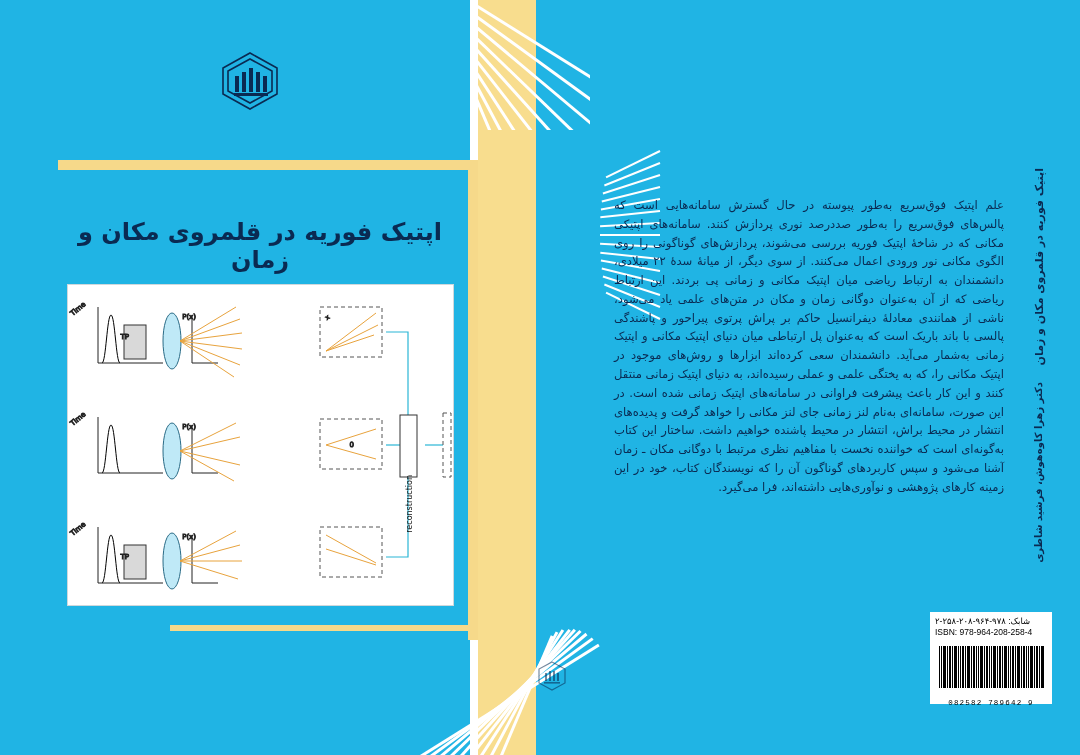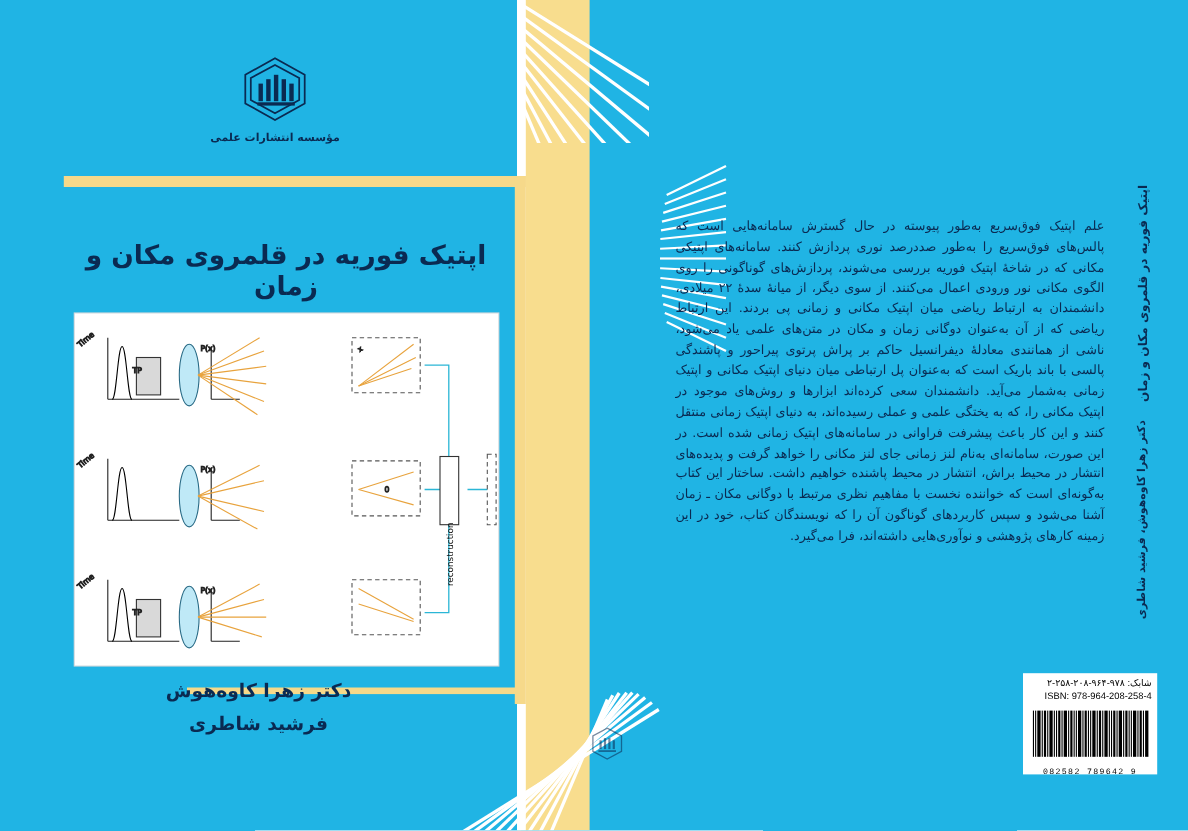--- a/index.html
+++ b/index.html
@@ -201,21 +201,21 @@
     left: 930px; top: 612px;
     width: 122px; height: 92px;
     background: #ffffff;
     padding: 4px 5px;
     box-sizing: border-box;
   }
   .isbn-text {
     color: #000000;
     font-size: 8.5px;
     line-height: 1.35;
-    text-align: right;
+    text-align: left;
     font-family: "Liberation Sans", sans-serif;
     direction: rtl;
   }
   .barcode {
     margin-top: 3px;
     height: 46px;
     display: flex;
     align-items: flex-end;
     justify-content: center;
     gap: 1px;
@@ -253,21 +253,20 @@
         <g fill="#0a2a52">
           <rect x="18" y="26" width="4" height="16"></rect>
           <rect x="25" y="22" width="4" height="20"></rect>
           <rect x="32" y="18" width="4" height="24"></rect>
           <rect x="39" y="22" width="4" height="20"></rect>
           <rect x="46" y="26" width="4" height="16"></rect>
           <rect x="17" y="43" width="34" height="3"></rect>
         </g>
       </svg>
       <div class="pub-name">
-        <div>مؤسسه انتشارات علمی</div>
       </div>
     </div>
   </div>
 
   <div class="yellow-band"></div>
   <div class="yellow-band2"></div>
 
   <div class="fan-top">
     <i style="width:190px; transform:rotate(32deg); top:0px;"></i>
     <i style="width:180px; transform:rotate(36deg); top:10px;"></i>
@@ -472,18 +471,14 @@
         <path d="M318 272 L340 272 L340 175"></path>
         <path d="M357 160 L375 160"></path>
       </g>
       <rect x="332" y="130" width="17" height="62" fill="#ffffff" stroke="#333"></rect>
       <text x="344" y="190" font-size="8" fill="#111" transform="rotate(-90 344 190)" font-family="DejaVu Sans">reconstruction</text>
 
       <rect x="375" y="128" width="8" height="64" stroke="#555" stroke-dasharray="4 3" fill="none"></rect>
     </svg>
   </div>
 
-  <div class="authors">
-    <div>دکتر زهرا کاوه‌هوش</div>
-    <div>فرشید شاطری</div>
-  </div>
 
 </div>
 
 </body></html>

